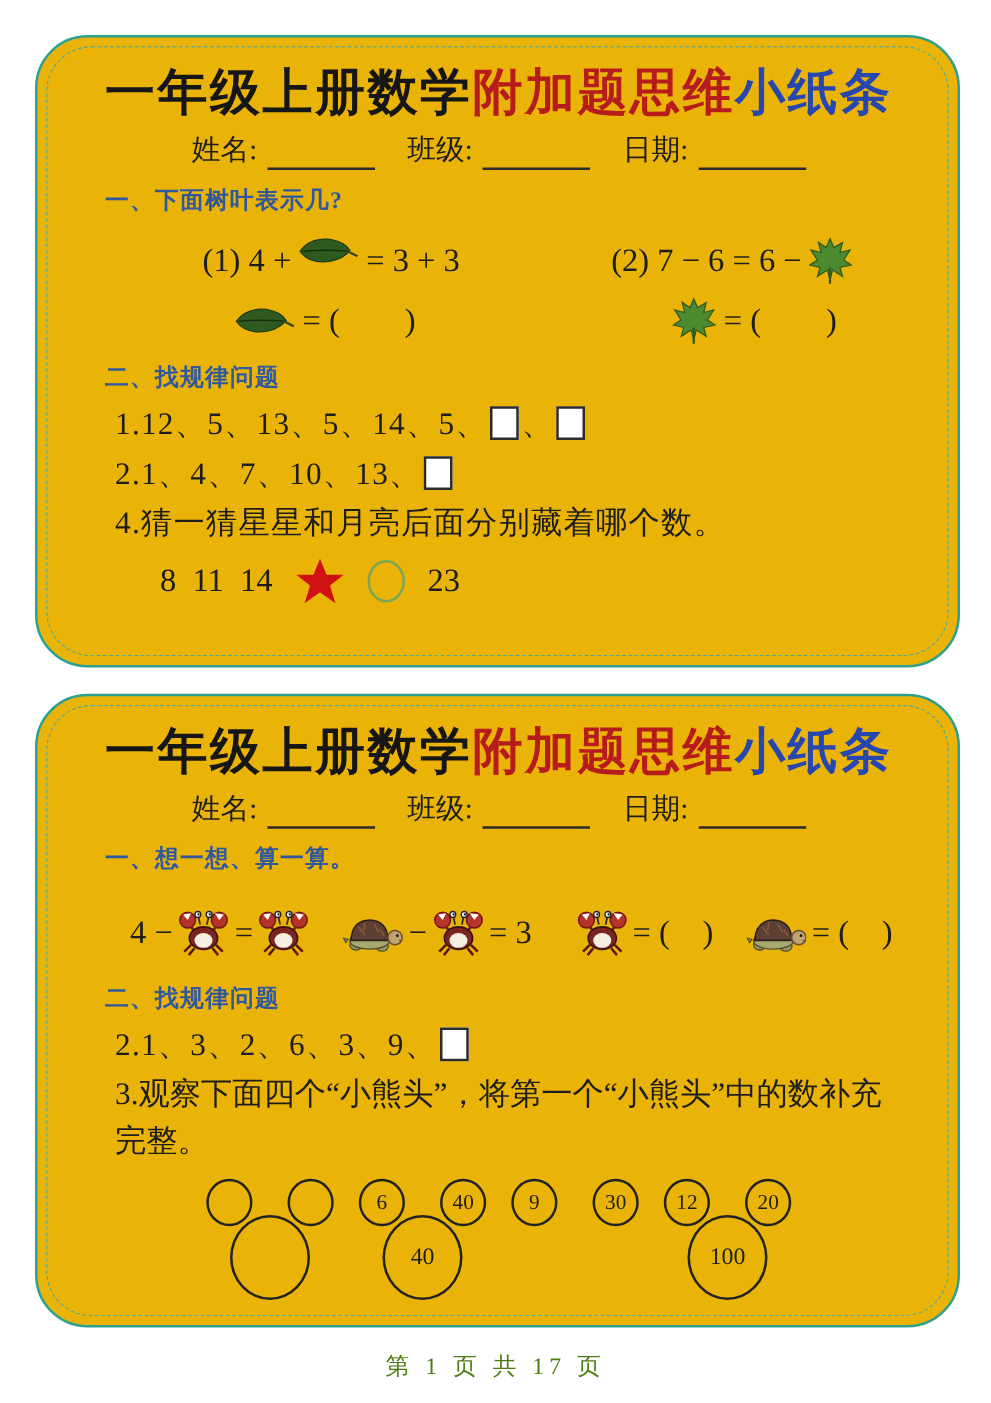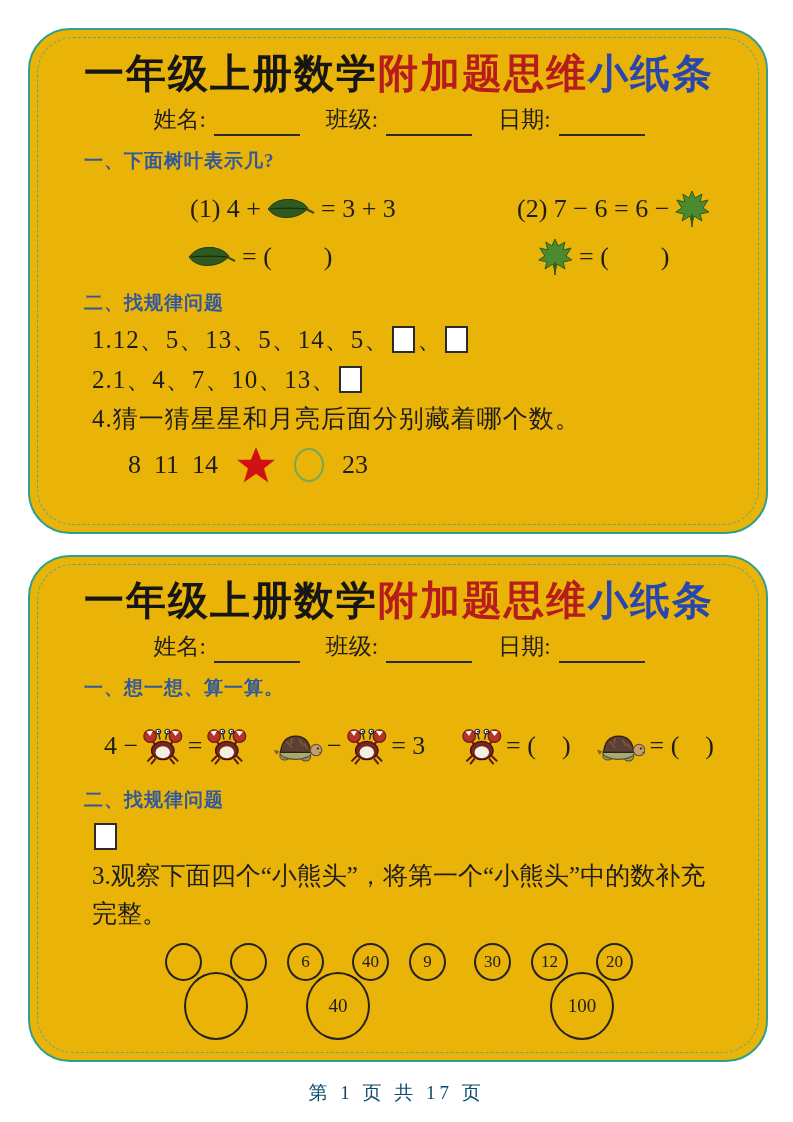--- a/index.html
+++ b/index.html
@@ -54,21 +54,21 @@
     display:inline-block; width:23px; height:27px;
     border:2px solid #2b2b2b; vertical-align:-5px;
     margin:0 2px; background:#fff;
   }
 
   .seq-row { font-size:25px; line-height:40px; padding-left:8px; letter-spacing:1px; }
   .icon { display:inline-block; vertical-align:middle; }
 
   
   .eq-row  { display:flex; margin-top:10px; font-size:26px; line-height:42px; padding-left:78px; }
-  .eq-col1 { width:327px; display:flex; align-items:center; gap:6px;margin-left:28px; }
+  .eq-col1 { width:327px; display:flex; align-items:flex-start; gap:6px; }
   .eq-col2 { display:flex; align-items:center; gap:6px; }
   .ans-row { display:flex; margin-top:6px; font-size:26px; line-height:42px; padding-left:104px; }
   .ans-col1{ width:350px; display:flex; align-items:center; gap:6px; }
   .ans-col2{ display:flex; align-items:center; gap:6px; }
 
   .guess-row {
     display:flex; align-items:center; gap:18px;
     padding-left:44px; margin-top:4px; font-size:26px; line-height:46px;
   }
   .moon-circle {
@@ -95,21 +95,21 @@
   .ear-left { left:2px; } .ear-right { right:2px; }
   .face {
     position:absolute; top:29px; left:50%; transform:translateX(-50%);
     width:64px; height:68px; border:2.4px solid #222; border-radius:50%;
     display:flex; align-items:center; justify-content:center;
     font-size:19px;
   }
 
   .footer {
     position:absolute; left:0; right:0; top:1080px;
-    text-align:center; font-size:19px; letter-spacing:4px; color:#0c4a6e;
+    text-align:center; font-size:19px; letter-spacing:4px; color:#4d7c0f;
   }
 </style>
 </head>
 <body>
 
 <svg width="0" height="0" style="position:absolute">
   <defs>
     <g id="leaf-shape">
       <path d="M1 13 Q9 2 25 3.5 Q37 5.5 41 12.5 Q33 21.5 19 21.5 Q7 21.5 1 13 Z" fill="#2f5a1f" stroke="#1e3d12" stroke-width="1"></path>
       <path d="M3 13 Q20 11.5 39 12.8" stroke="#16300c" stroke-width="1.2" fill="none"></path>
@@ -281,21 +281,21 @@
         <span class="eq2-gap-sm"></span>
         <svg class="icon" width="54" height="36" viewBox="0 0 54 36">
             <use href="#turtle-shape"></use>
           </svg>
         <span class="t">= (    )</span>
       </div>
 
       <h2 class="sec-heading">二、找规律问题</h2>
 
       <div class="seq-row">
-        <span class="box"></span>
+        <span class="t">2.1、3、2、6、3、9、</span><span class="box"></span>
       </div>
 
       <div class="seq-row" style="line-height:38px; letter-spacing:0;">3.观察下面四个“小熊头”，将第一个“小熊头”中的数补充完整。</div>
 
       <div class="bears-row">
         <div class="bear">
           <span class="ear ear-left"></span>
           <span class="ear ear-right"></span>
           <span class="face"></span>
         </div>

